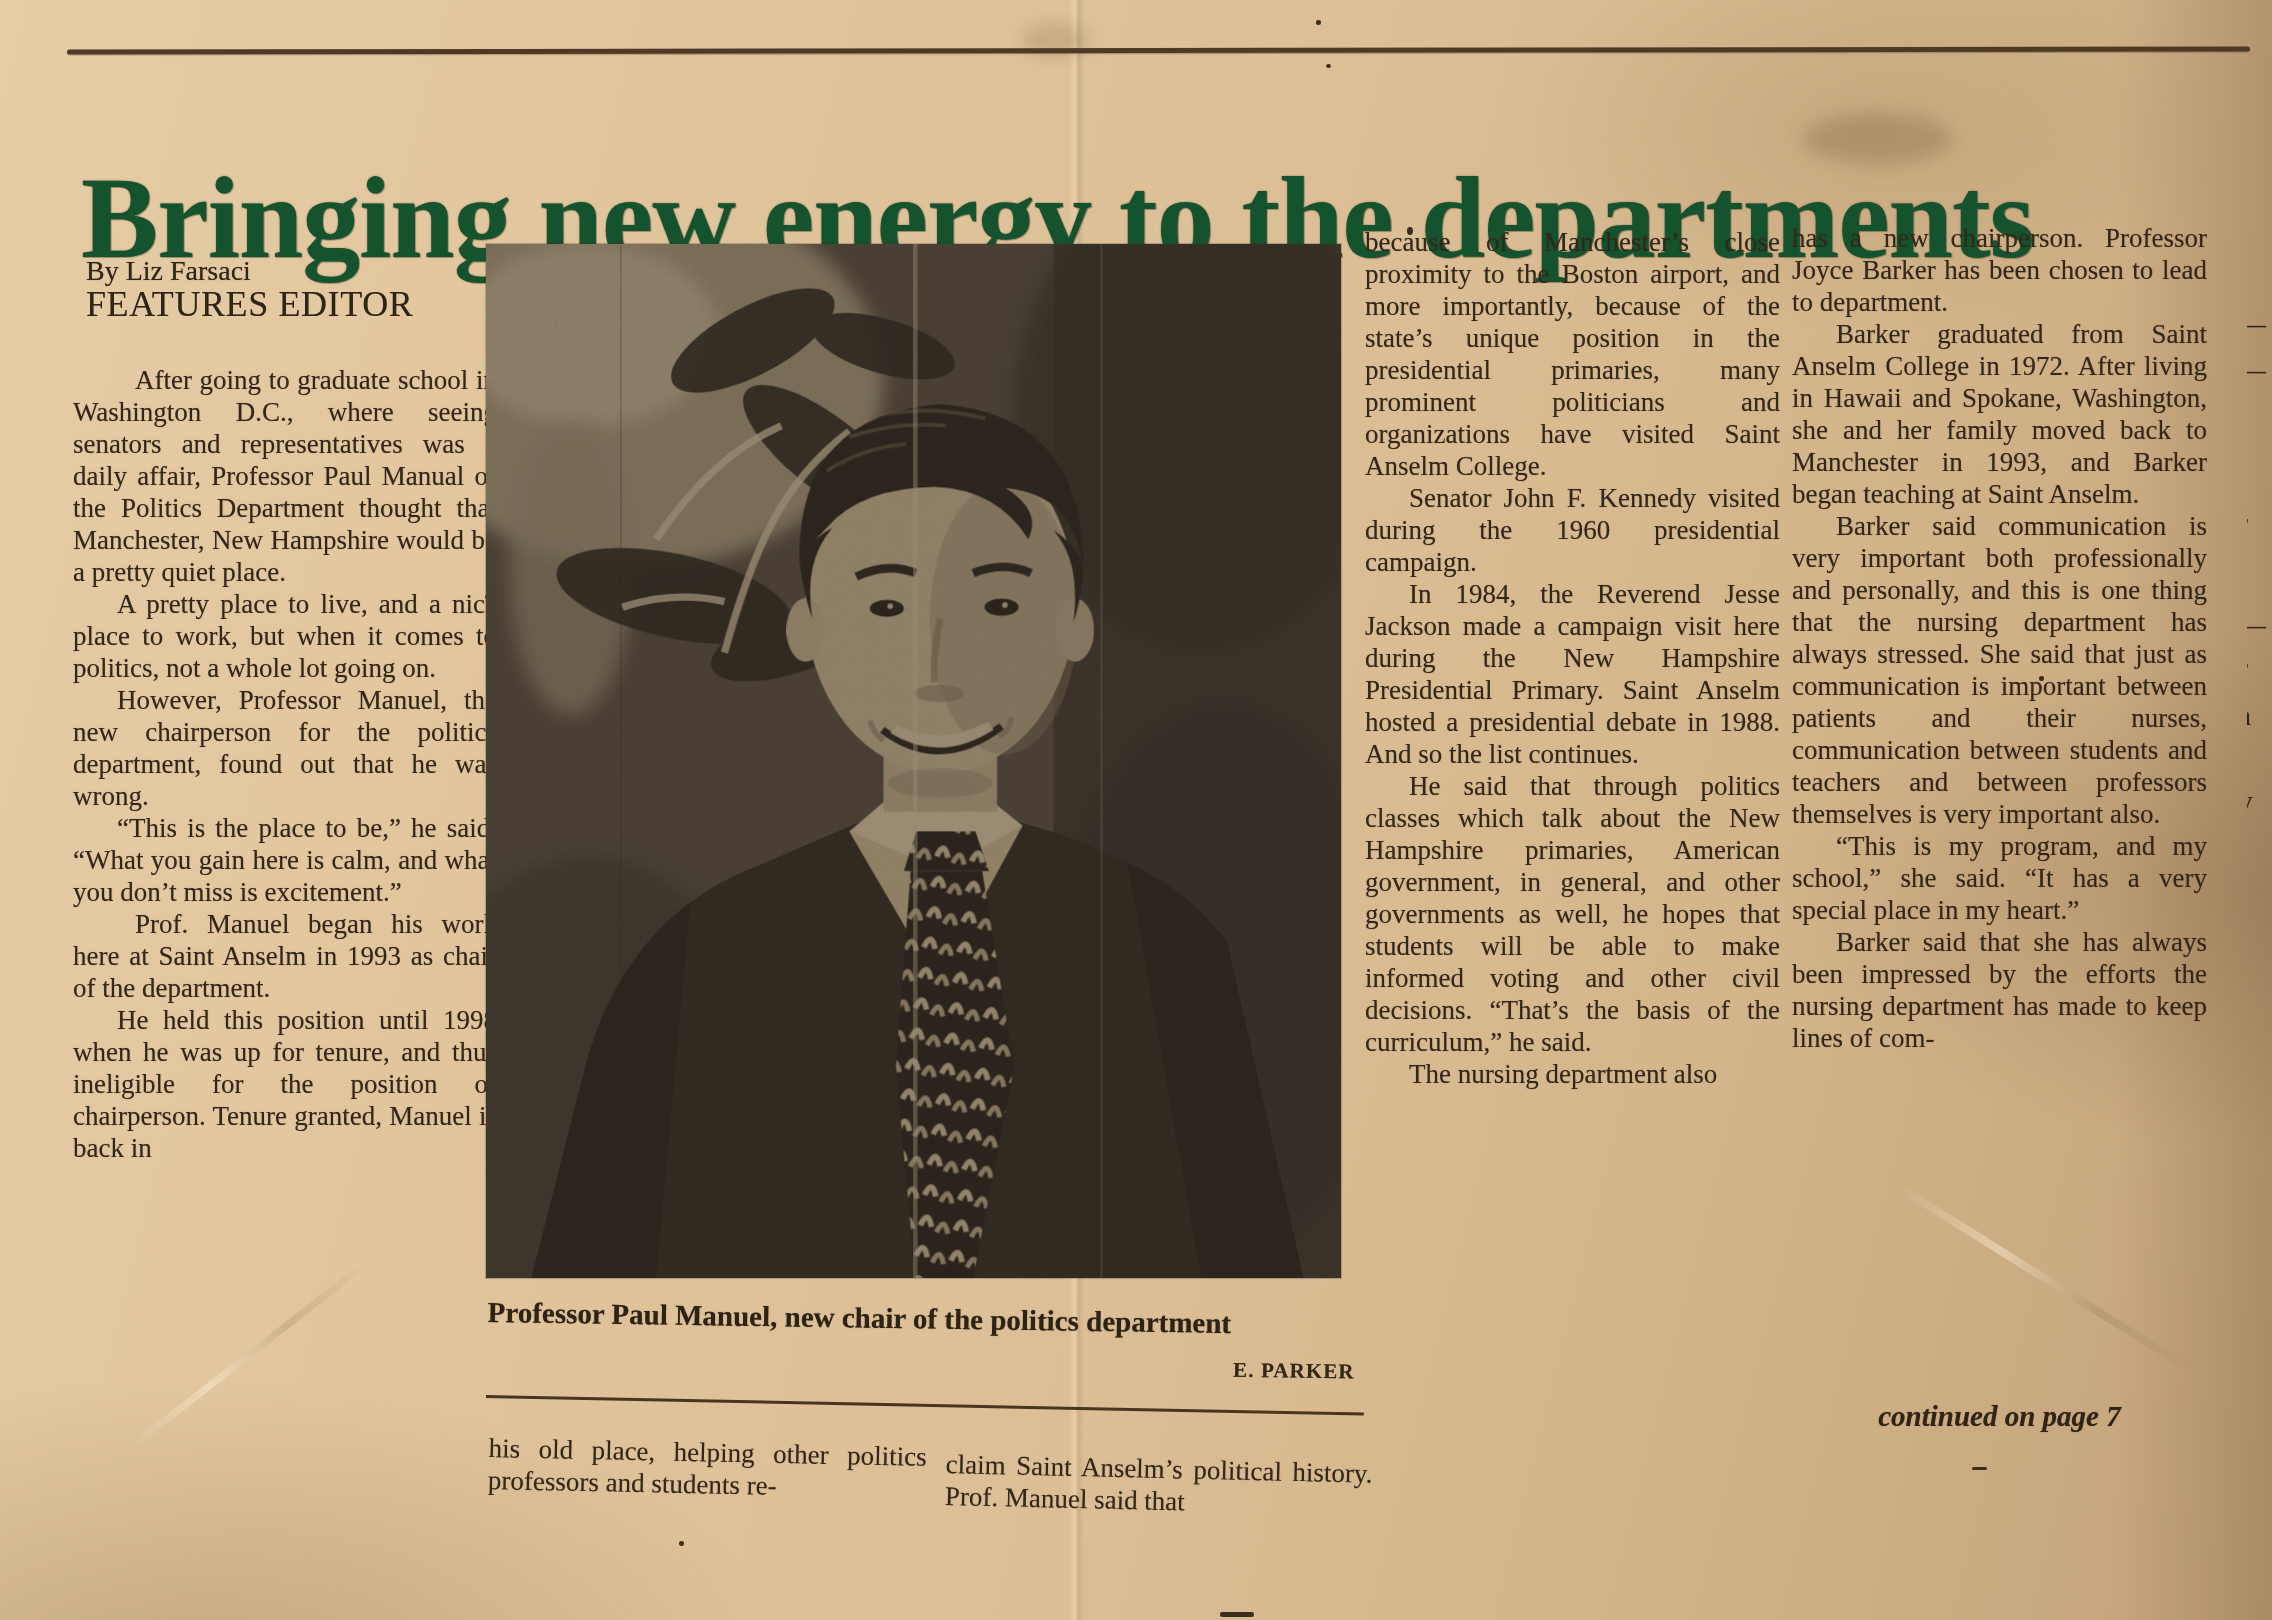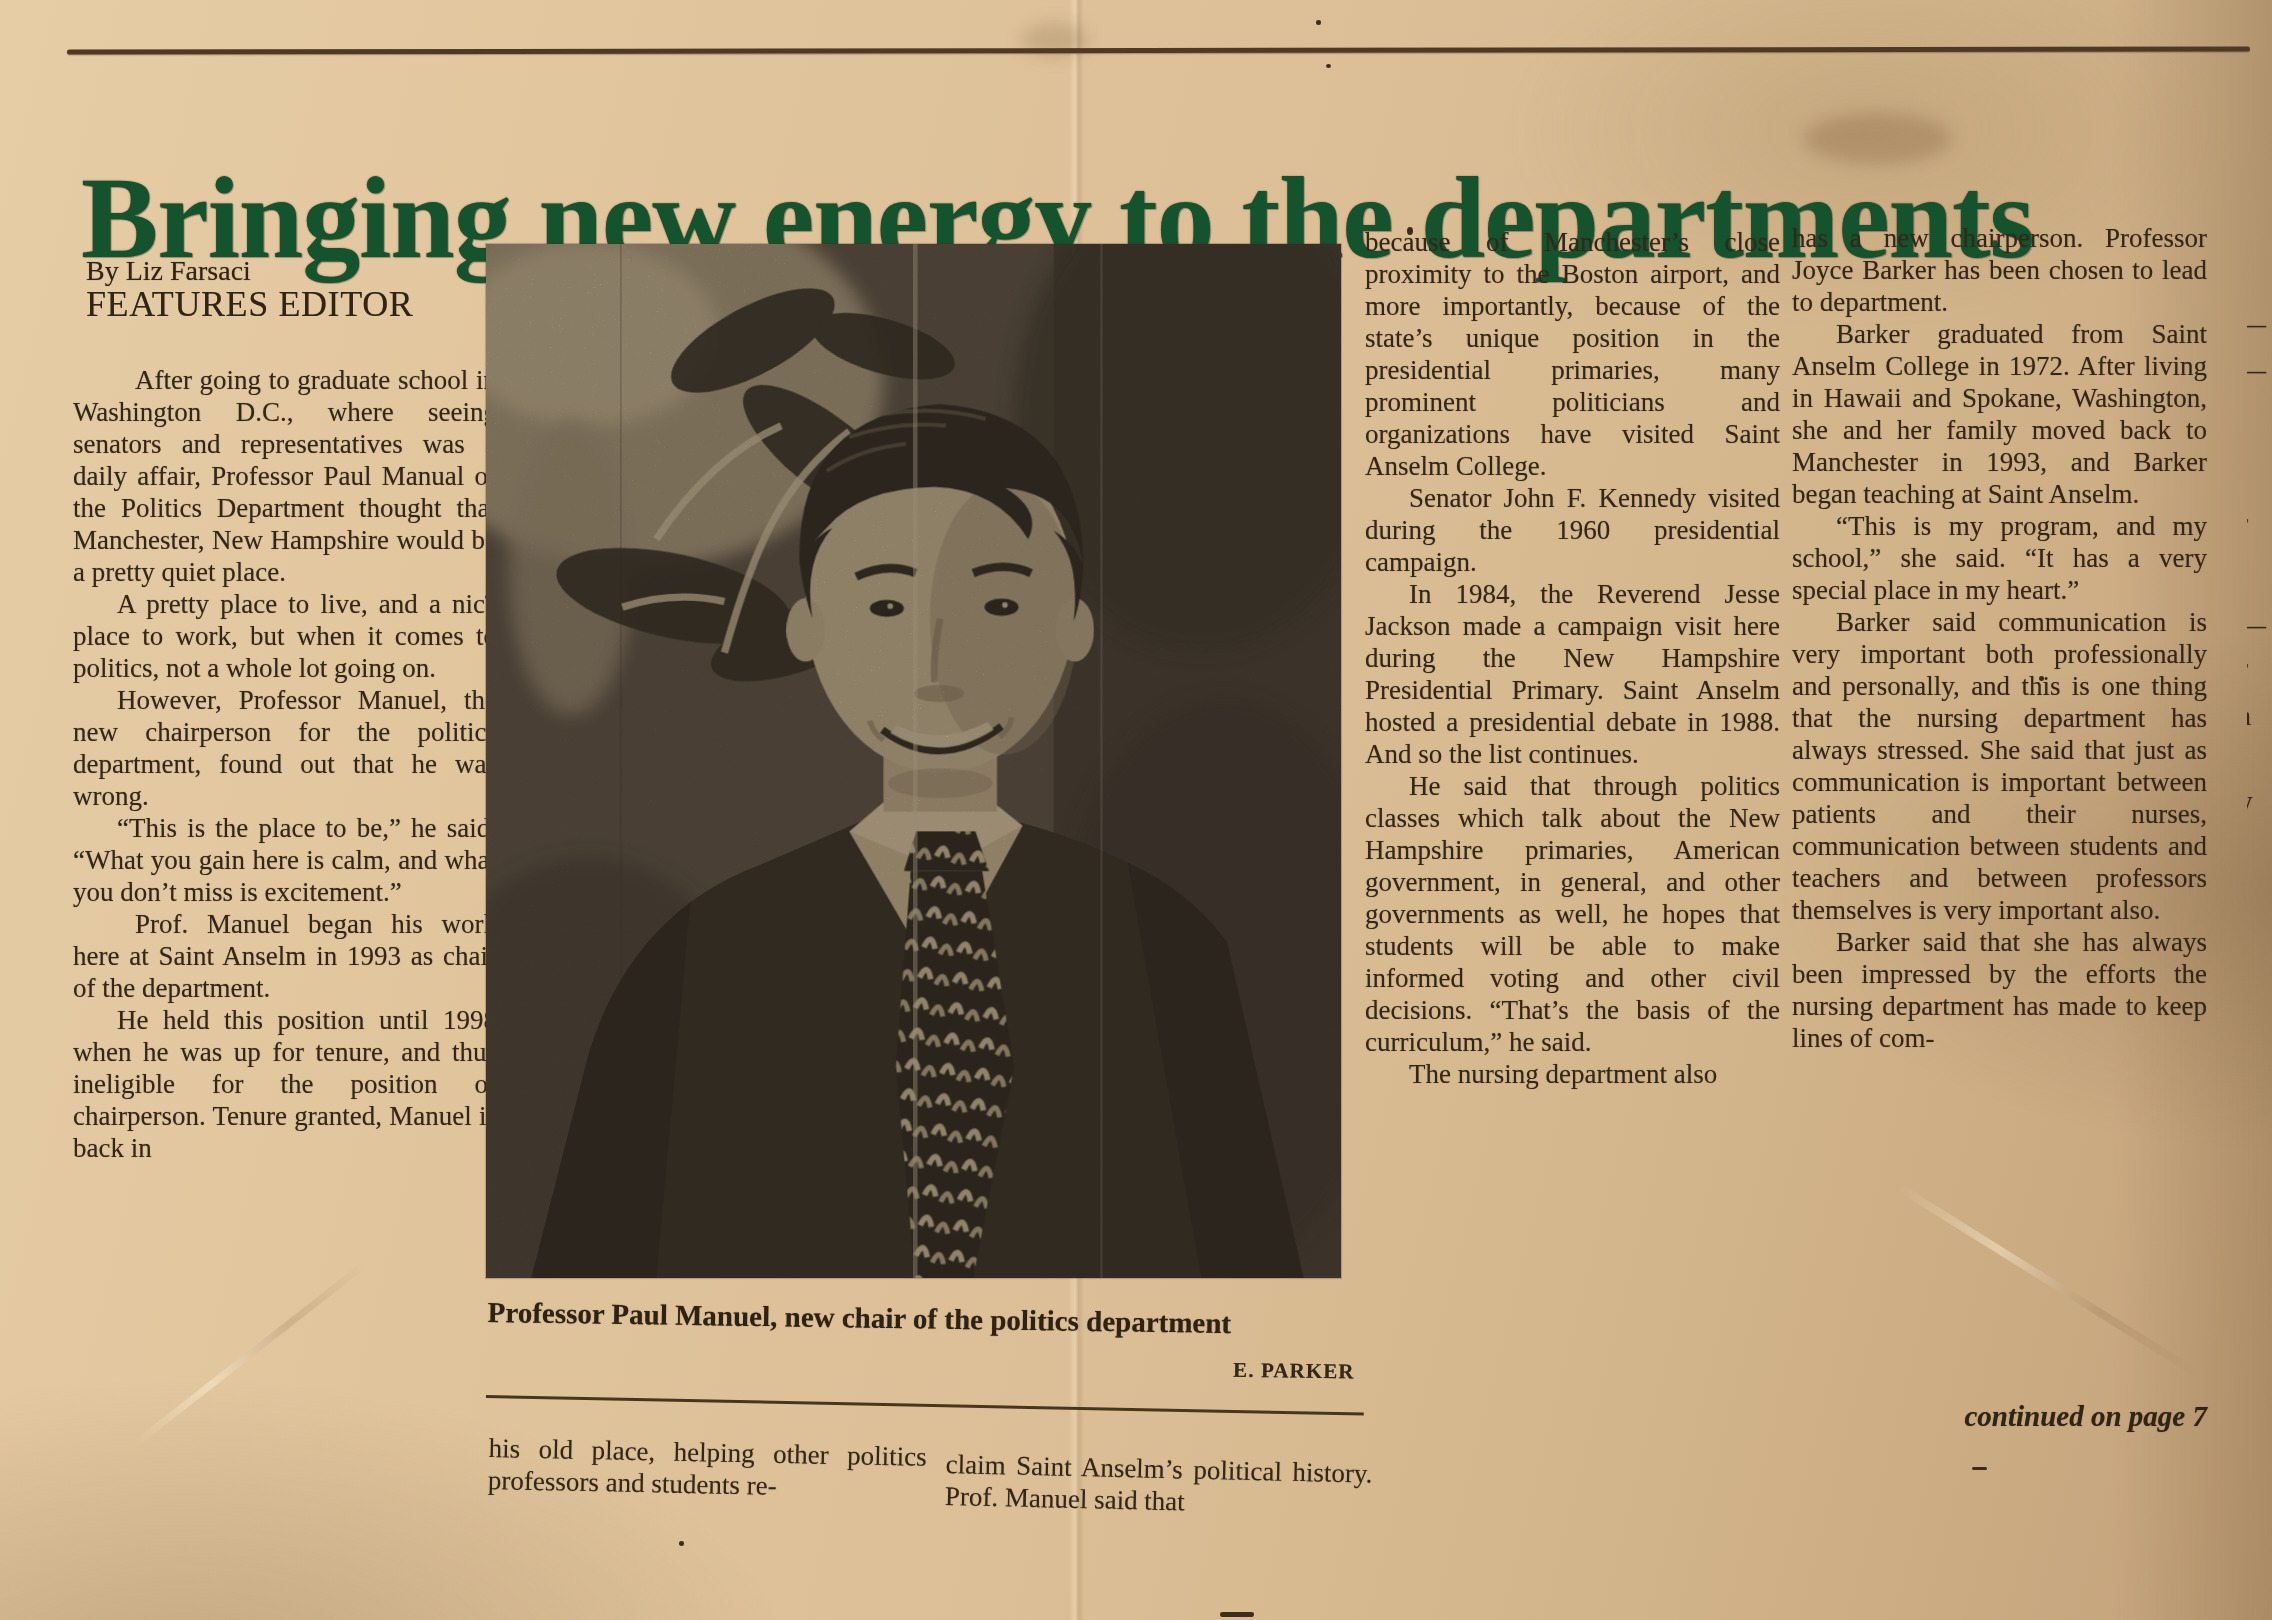--- a/index.html
+++ b/index.html
@@ -48,21 +48,21 @@
 
   .caption{position:absolute;left:488px;top:1295px;width:877px;
     font-weight:bold;font-size:29px;line-height:34px;color:#2d2213;
     transform:rotate(.85deg);transform-origin:left top;text-shadow:0 0 1.1px rgba(45,34,19,.5);}
   .credit{position:absolute;left:488px;top:1346px;width:867px;text-align:right;
     font-weight:bold;font-size:21px;letter-spacing:1.1px;color:#33281a;
     transform:rotate(.9deg);transform-origin:left top;text-shadow:0 0 0.6px rgba(51,40,26,.5);}
   .caprule{position:absolute;left:486px;top:1395px;width:878px;height:3.4px;background:#47361f;
     transform:rotate(1.15deg);transform-origin:left top;box-shadow:0 5.7px 0 -1.7px rgba(71,54,31,.35);}
 
-  .continued{position:absolute;left:1792px;top:1400px;width:415px;text-align:right;
+  .continued{position:absolute;left:1792px;top:1400px;width:415px;text-align:center;
     font-style:italic;font-weight:bold;font-size:29px;color:#2f2415;
     text-shadow:0 0 1.1px rgba(47,36,21,.45);}
 
   .edge-strip{position:absolute;right:0;top:0;width:26px;height:1621px;overflow:hidden;}
   .edge-strip span{position:absolute;left:-8px;font-size:27px;font-weight:normal;color:#33271a;
     text-shadow:0 0 1.1px rgba(51,39,26,.4);}
 </style>
 </head>
 <body data-name="newspaper-page">
 
@@ -202,22 +202,22 @@
   <p class="cont" data-name="paragraph">because of Manchester’s close proximity to the Boston airport, and more importantly, because of the state’s unique position in the presidential primaries, many prominent politicians and organizations have visited Saint Anselm College.</p>
   <p data-name="paragraph">Senator John F. Kennedy visited during the 1960 presidential campaign.</p>
   <p data-name="paragraph">In 1984, the Reverend Jesse Jackson made a campaign visit here during the New Hampshire Presidential Primary. Saint Anselm hosted a presidential debate in 1988.  And so the list continues.</p>
   <p data-name="paragraph">He said that through politics classes which talk about the New Hampshire primaries, American government, in general, and other governments as well, he hopes that students will be able to make informed voting and other civil decisions.  “That’s the basis of the curriculum,” he said.</p>
   <p data-name="paragraph">The nursing department also</p>
 </div>
 
 <div class="col col4" data-name="column-right">
   <p class="cont" data-name="paragraph">has a new chairperson.  Professor Joyce Barker has been chosen to lead to department.</p>
   <p data-name="paragraph">Barker graduated from Saint Anselm College in 1972.  After living in Hawaii and Spokane, Washington, she and her family moved back to Manchester in 1993, and Barker began teaching at Saint Anselm.</p>
+  <p data-name="paragraph">Barker said communication is very important both professionally and personally, and this is one thing that the nursing department has always stressed. She said that just as communication is important between patients and their nurses, communication between students and teachers and between professors themselves is very important also.</p>
   <p data-name="paragraph">“This is my program, and my school,” she said. “It has a very special place in my heart.”</p>
-  <p data-name="paragraph">Barker said communication is very important both professionally and personally, and this is one thing that the nursing department has always stressed. She said that just as communication is important between patients and their nurses, communication between students and teachers and between professors themselves is very important also.</p>
   <p data-name="paragraph">Barker said that she has always been impressed by the efforts the nursing department has made to keep lines of com-</p>
 </div>
 
 <div class="continued" data-name="continued-note">continued on page 7</div>
 
 <div class="edge-strip" data-name="page-edge-fragments">
   <span data-name="edge-glyph" style="top:309px;">—</span>
   <span data-name="edge-glyph" style="top:355px;">—</span>
 
   <span data-name="edge-glyph" style="top:508px;">r</span>

